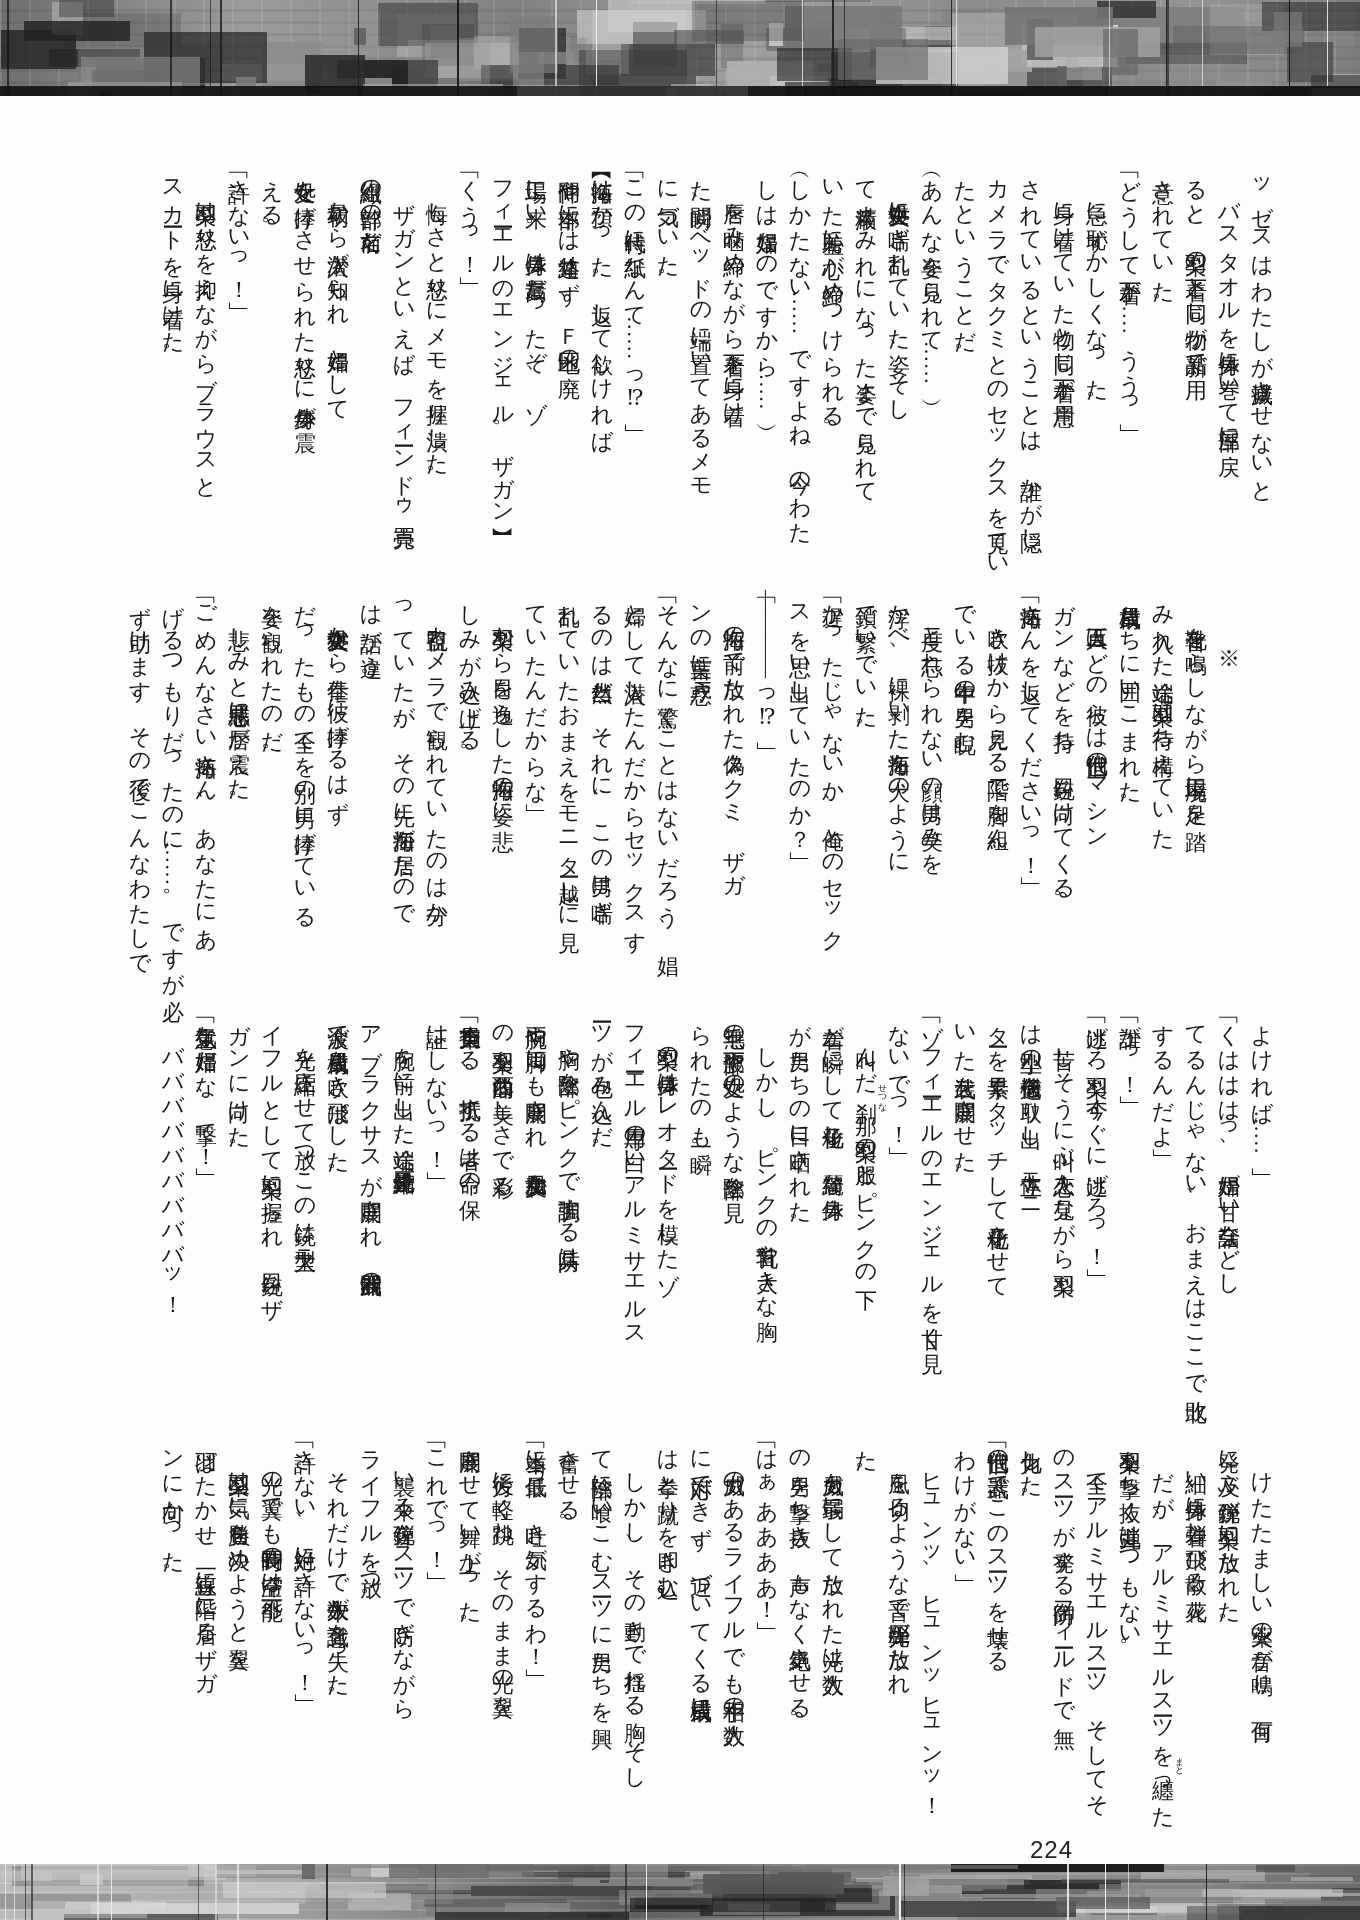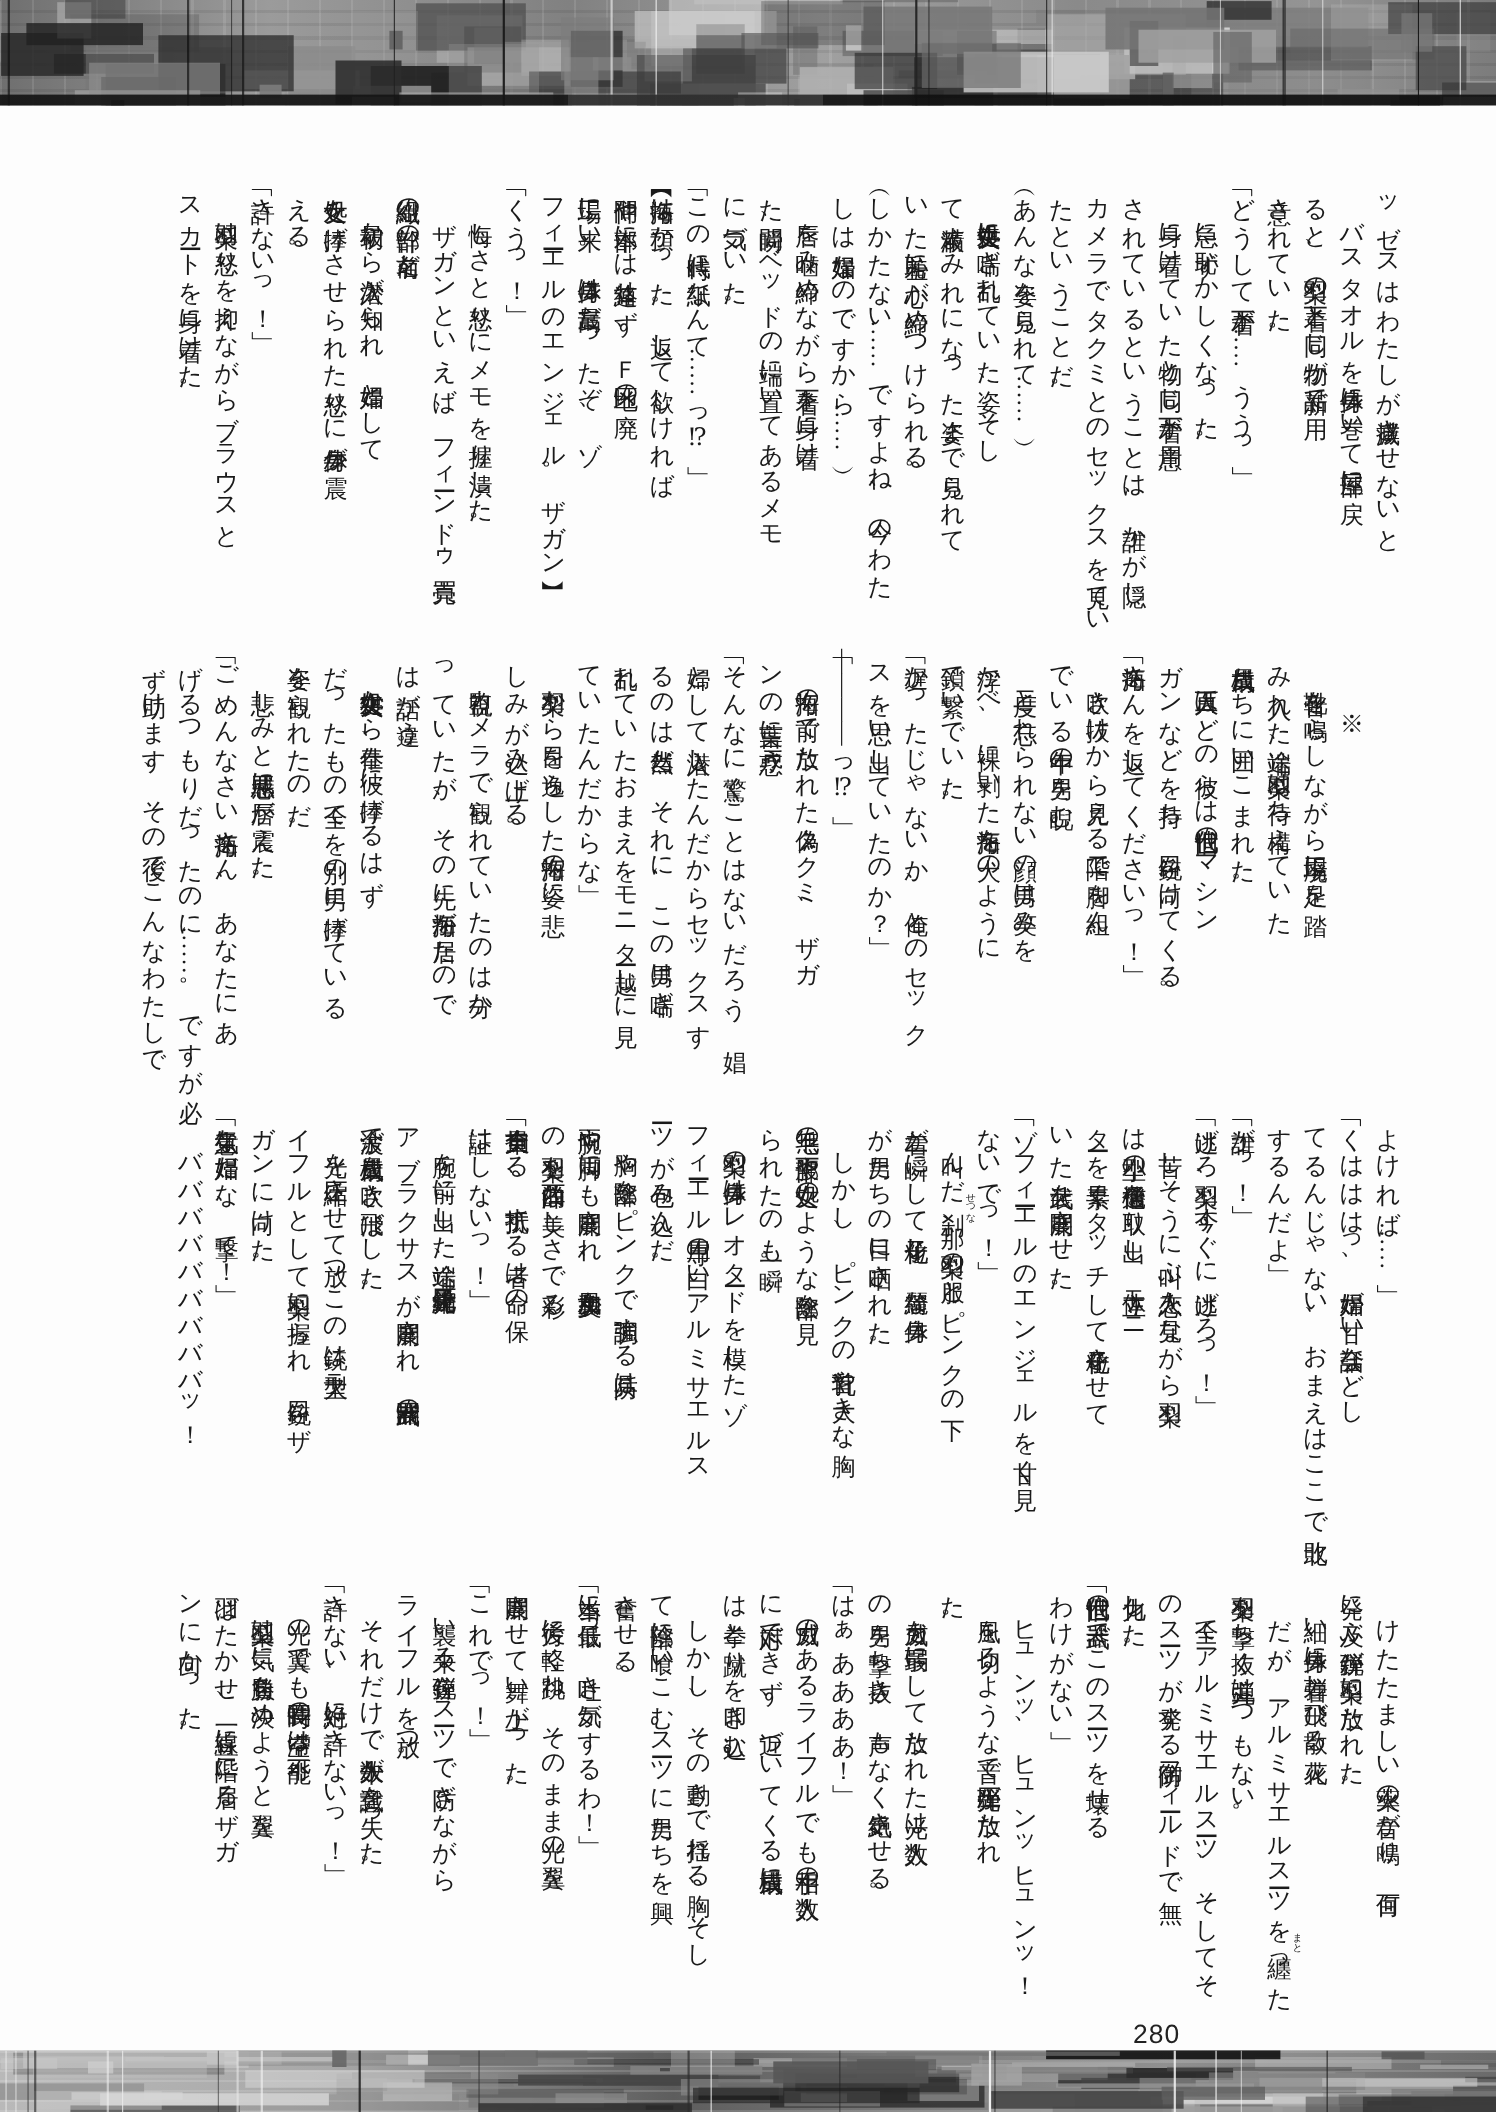--- a/index.html
+++ b/index.html
@@ -300,21 +300,21 @@
 <span>「これでっ！」</span>
 <span>　襲い来る銃弾をスーツで防ぎながら</span>
 <span>ライフルを放つ。</span>
 <span>　それだけで数十人が意識を失った。</span>
 <span>「許さない、絶対に許さないっ！」</span>
 <span>　光の翼でも長時間の滞空は不可能。</span>
 <span>　梨羽は一気に勝負を決めようと翼を</span>
 <span>羽ばたかせ、一直線に二階に居るザガ</span>
 <span>ンに向かった。</span></div>
 
-  <div class="page-number">280</div>
+  <div class="page-number">224</div>
 
   <div class="banner" id="banner-bottom">
       <div class="glitch-rect" style="left: 64px; top: 50px; width: 154px; height: 12px; background: rgb(17, 17, 17); opacity: 0.51;"></div>
       <div class="glitch-rect" style="left: 306px; top: 26px; width: 161px; height: 7px; background: rgb(115, 115, 115); opacity: 0.35;"></div>
       <div class="glitch-rect" style="left: 685px; top: 7px; width: 85px; height: 8px; background: rgb(179, 179, 179); opacity: 0.6;"></div>
       <div class="glitch-rect" style="left: 1310px; top: 9px; width: 192px; height: 6px; background: rgb(78, 78, 78); opacity: 0.34;"></div>
       <div class="glitch-rect" style="left: 375px; top: 26px; width: 167px; height: 4px; background: rgb(48, 48, 48); opacity: 0.84;"></div>
       <div class="glitch-rect" style="left: 825px; top: 34px; width: 210px; height: 14px; background: rgb(134, 134, 134); opacity: 0.85;"></div>
       <div class="glitch-rect" style="left: 34px; top: 5px; width: 82px; height: 10px; background: rgb(192, 192, 192); opacity: 0.26;"></div>
       <div class="glitch-rect" style="left: 1024px; top: 16px; width: 97px; height: 11px; background: rgb(33, 33, 33); opacity: 0.87;"></div>

